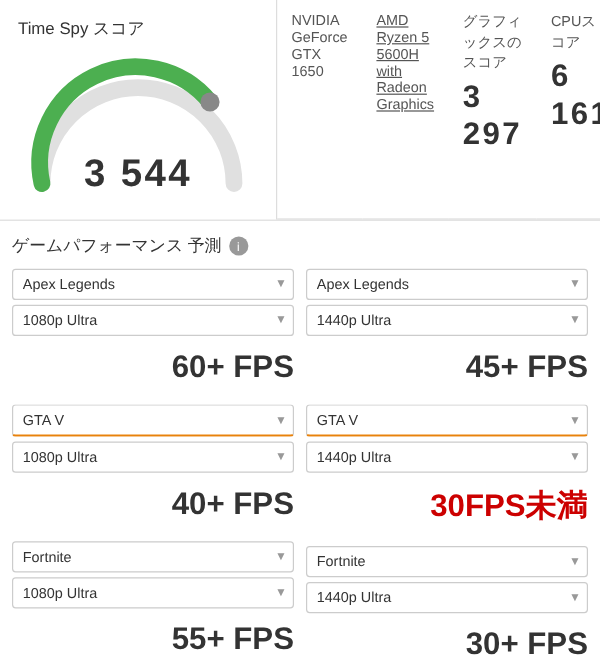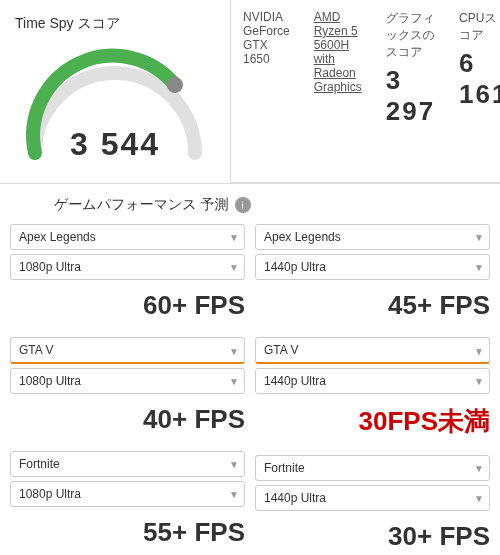--- a/index.html
+++ b/index.html
@@ -92,21 +92,20 @@
     }
     .game-section-header {
       display: flex;
       align-items: center;
       gap: 6px;
       margin-bottom: 10px;
     }
     .game-section-title {
       font-size: 14px;
       color: #333;
-      margin-left: 44px;
     }
     .info-icon {
       width: 16px;
       height: 16px;
       border-radius: 50%;
       background: #999;
       color: #fff;
       font-size: 10px;
       display: flex;
       align-items: center;

